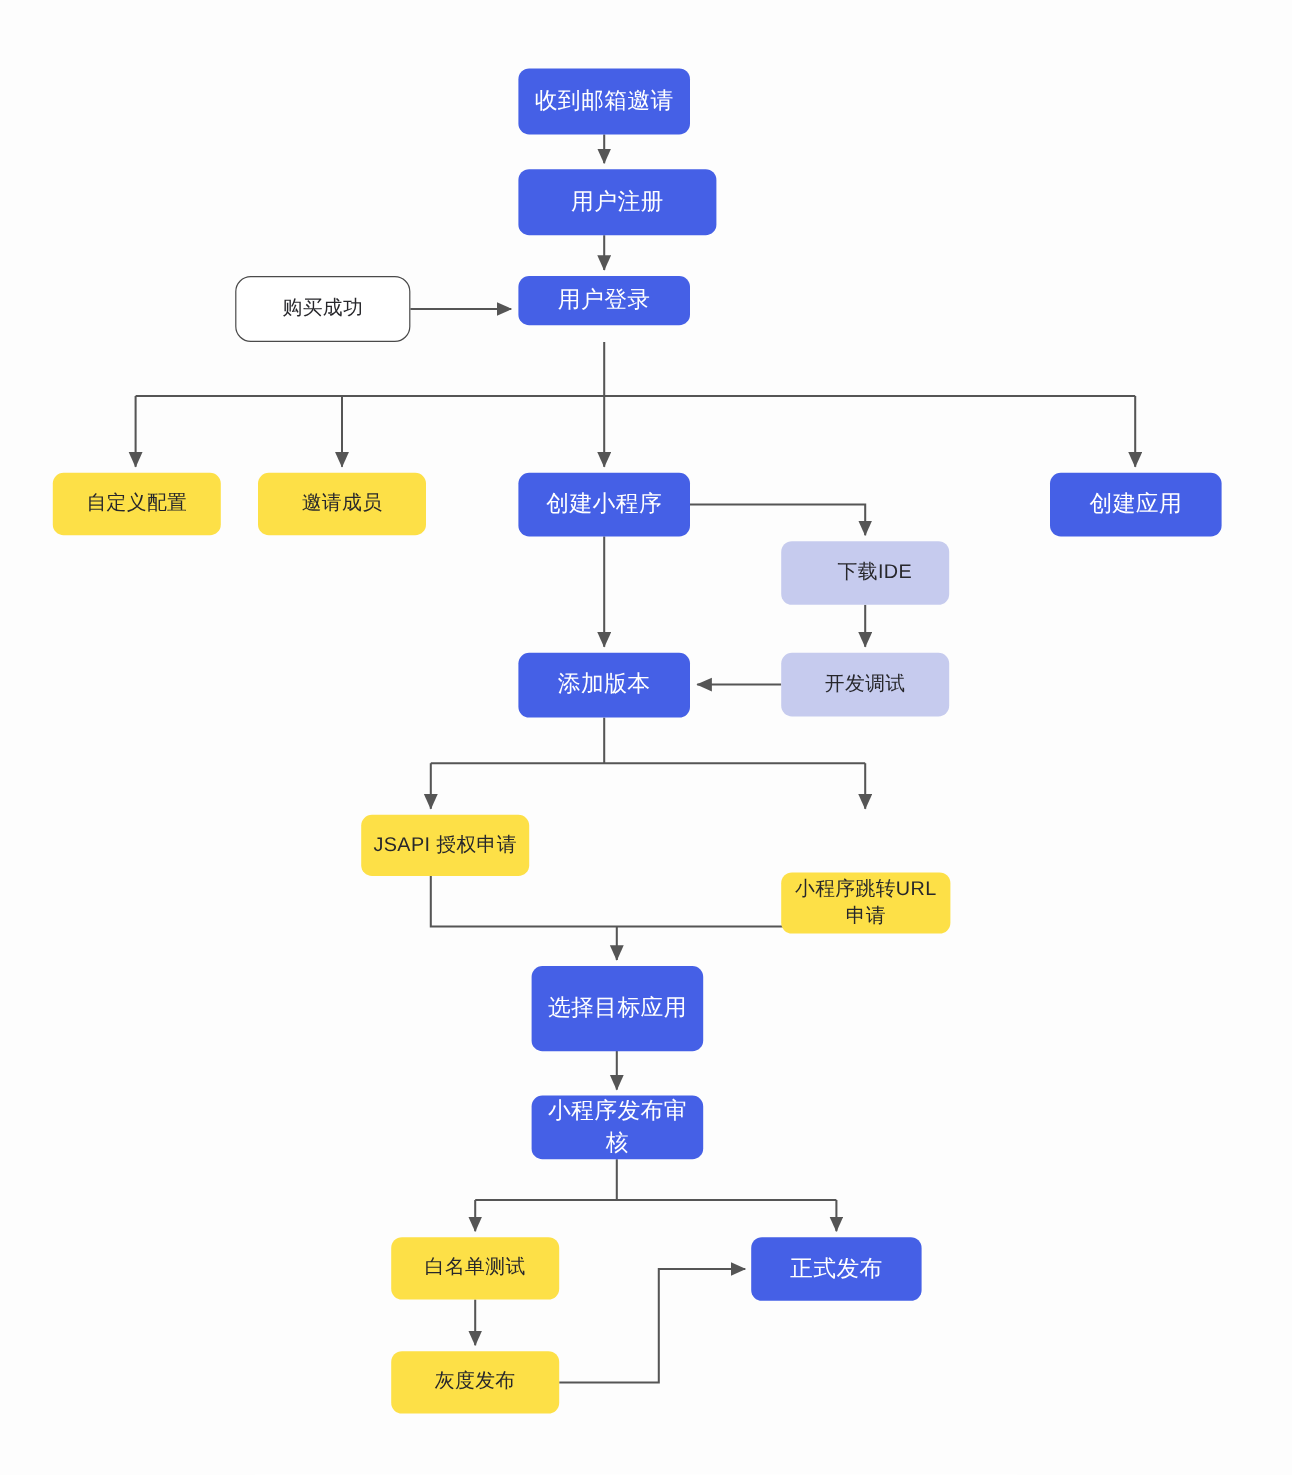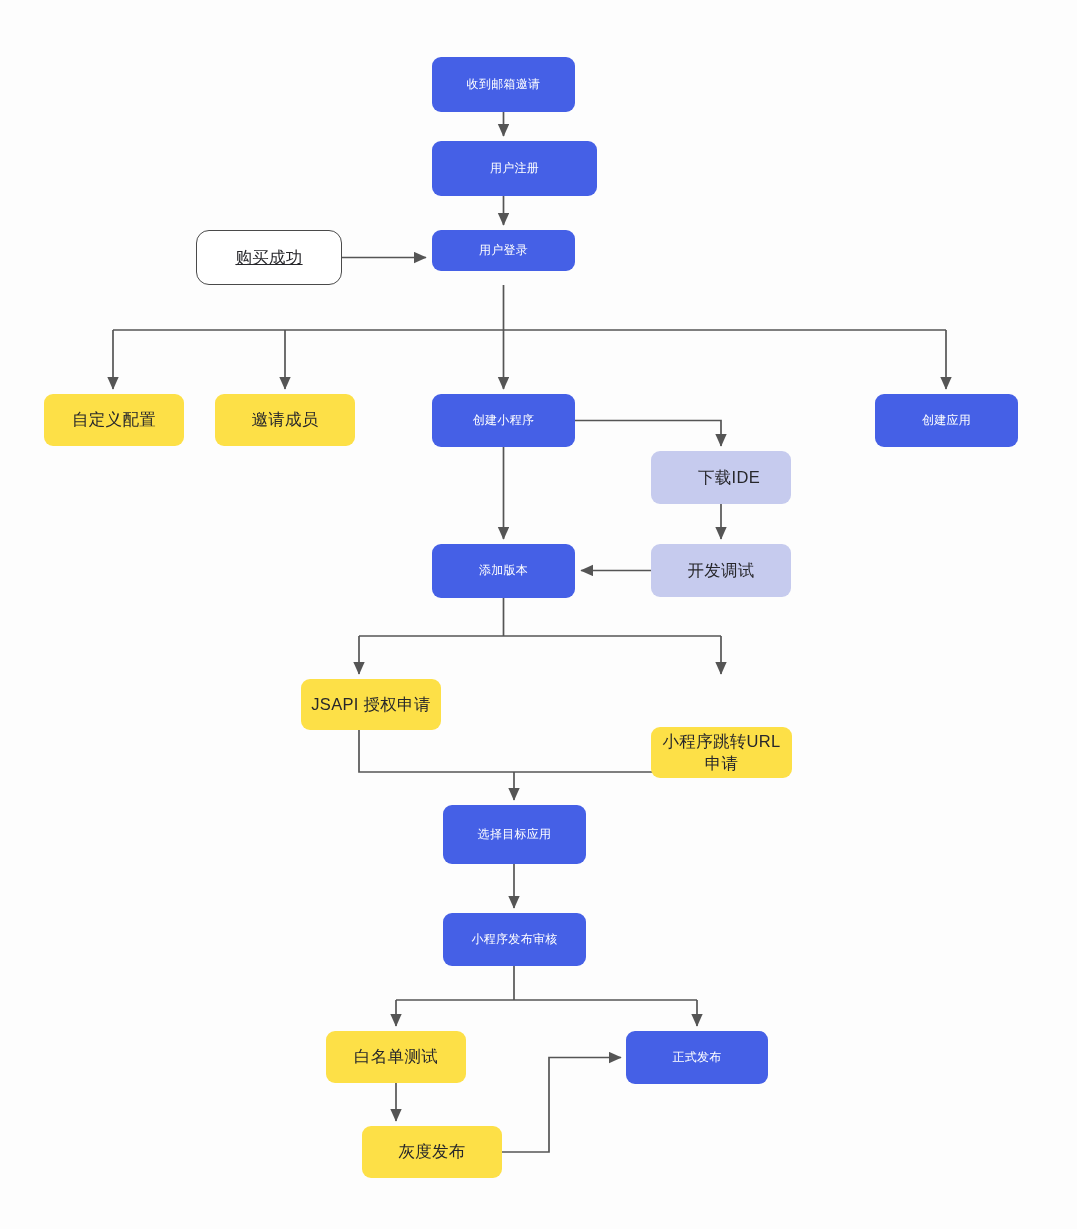--- a/index.html
+++ b/index.html
@@ -42,21 +42,21 @@
     display: block;
     width: 100%;
     padding: 0 6px;
     box-sizing: border-box;
     white-space: pre-line;
   }
   
   .t-primary {
     background: #4560e6;
     color: #ffffff;
-    font-size: 12px;
+    font-size: 19px;
   }
   .t-light {
     background: #fde047;
     color: #27272b;
     font-size: 16.5px;
   }
   .t-lavender {
     background: #c6cbee;
     color: #27272b;
     font-size: 16.5px;
@@ -126,21 +126,21 @@
 
   <div class="node t-primary" style="left:432px;top:57px;width:143px;height:55px;">
     <span class="node-label">收到邮箱邀请</span>
   </div>
   <div class="node t-primary" style="left:432px;top:141px;width:165px;height:55px;justify-content:center;">
     <span class="node-label">用户注册</span>
   </div>
   <div class="node t-primary" style="left:432px;top:230px;width:143px;height:41px;">
     <span class="node-label">用户登录</span>
   </div>
-  <div class="node t-outline" style="left:196px;top:230px;width:146px;height:55px;text-decoration:underline;">
+  <div class="node t-outline" style="left:196px;top:230px;width:146px;height:55px;">
     <span class="node-label">购买成功</span>
   </div>
   <div class="node t-light" style="left:44px;top:394px;width:140px;height:52px;">
     <span class="node-label">自定义配置</span>
   </div>
   <div class="node t-light" style="left:215px;top:394px;width:140px;height:52px;">
     <span class="node-label">邀请成员</span>
   </div>
   <div class="node t-primary" style="left:432px;top:394px;width:143px;height:53px;">
     <span class="node-label">创建小程序</span>
@@ -157,29 +157,29 @@
   <div class="node t-primary" style="left:432px;top:544px;width:143px;height:54px;">
     <span class="node-label">添加版本</span>
   </div>
   <div class="node t-light" style="left:289px;top:679px;width:140px;height:51px;margin-left:12px;">
     <span class="node-label">JSAPI 授权申请</span>
   </div>
   <div class="node t-light" style="left:651px;top:679px;width:141px;height:51px;margin-top:48px;">
     <span class="node-label">小程序跳转URL
 申请</span>
   </div>
-  <div class="node t-primary" style="left:443px;top:805px;width:143px;height:59px;justify-content:center;">
+  <div class="node t-primary" style="left:443px;top:805px;width:143px;height:71px;justify-content:center;">
     <span class="node-label">选择目标应用</span>
   </div>
   <div class="node t-primary" style="left:443px;top:913px;width:143px;height:53px;">
     <span class="node-label">小程序发布审核</span>
   </div>
   <div class="node t-light" style="left:326px;top:1031px;width:140px;height:52px;">
     <span class="node-label">白名单测试</span>
   </div>
   <div class="node t-primary" style="left:626px;top:1031px;width:142px;height:53px;">
     <span class="node-label">正式发布</span>
   </div>
-  <div class="node t-light" style="left:326px;top:1126px;width:140px;height:52px;margin-left:36px;">
+  <div class="node t-light" style="left:326px;top:1126px;width:140px;height:52px;">
     <span class="node-label">灰度发布</span>
   </div>
 
 </div>
 
 </body></html>

